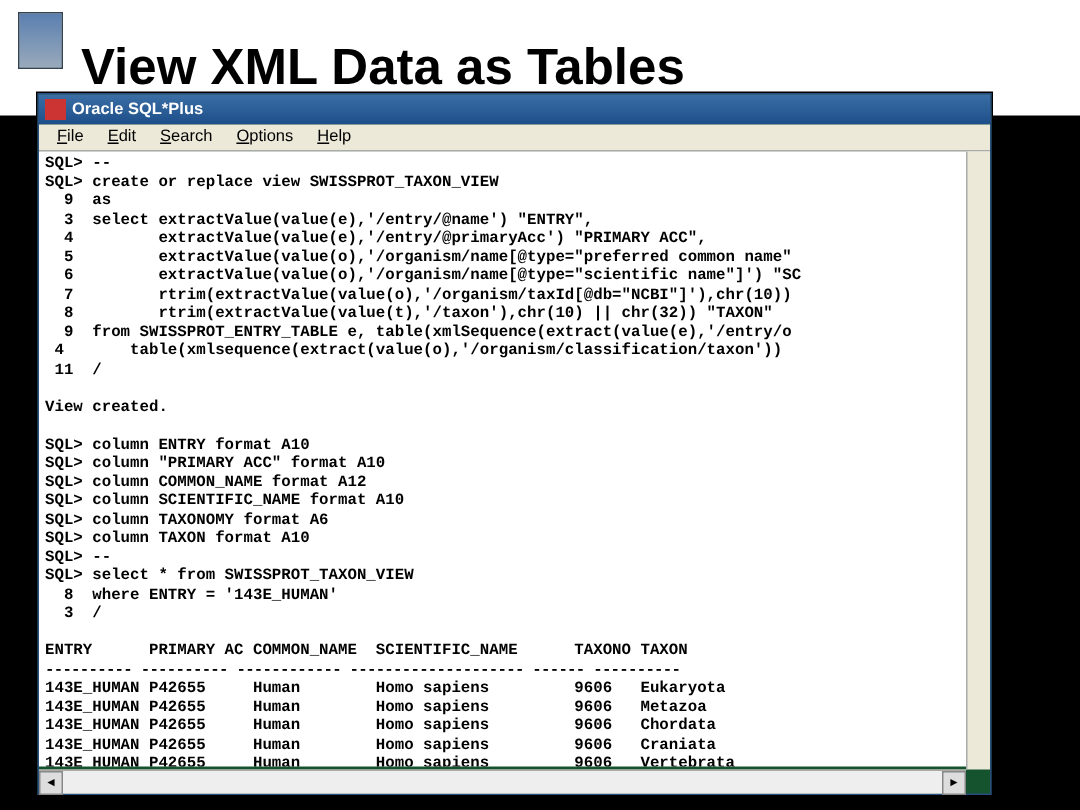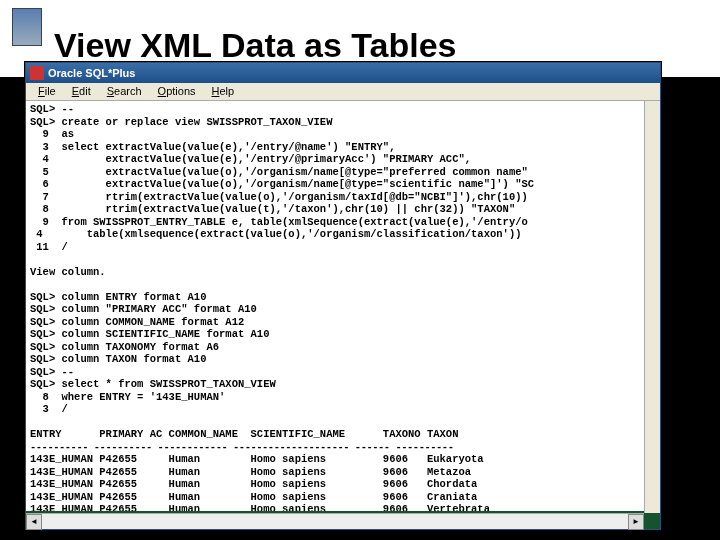--- a/index.html
+++ b/index.html
@@ -44,21 +44,21 @@
 <span>  3  select extractValue(value(e),'/entry/@name') "ENTRY",</span>
 <span>  4         extractValue(value(e),'/entry/@primaryAcc') "PRIMARY ACC",</span>
 <span>  5         extractValue(value(o),'/organism/name[@type="preferred common name"</span>
 <span>  6         extractValue(value(o),'/organism/name[@type="scientific name"]') "SC</span>
 <span>  7         rtrim(extractValue(value(o),'/organism/taxId[@db="NCBI"]'),chr(10))</span>
 <span>  8         rtrim(extractValue(value(t),'/taxon'),chr(10) || chr(32)) "TAXON"</span>
 <span>  9  from SWISSPROT_ENTRY_TABLE e, table(xmlSequence(extract(value(e),'/entry/o</span>
 <span> 4       table(xmlsequence(extract(value(o),'/organism/classification/taxon'))</span>
 <span> 11  /</span>
 <span></span>
-<span>View column.</span>
+<span>View created.</span>
 <span></span>
 <span>SQL&gt; column ENTRY format A10</span>
 <span>SQL&gt; column "PRIMARY ACC" format A10</span>
 <span>SQL&gt; column COMMON_NAME format A12</span>
 <span>SQL&gt; column SCIENTIFIC_NAME format A10</span>
 <span>SQL&gt; column TAXONOMY format A6</span>
 <span>SQL&gt; column TAXON format A10</span>
 <span>SQL&gt; --</span>
 <span>SQL&gt; select * from SWISSPROT_TAXON_VIEW</span>
 <span>  8  where ENTRY = '143E_HUMAN'</span>

